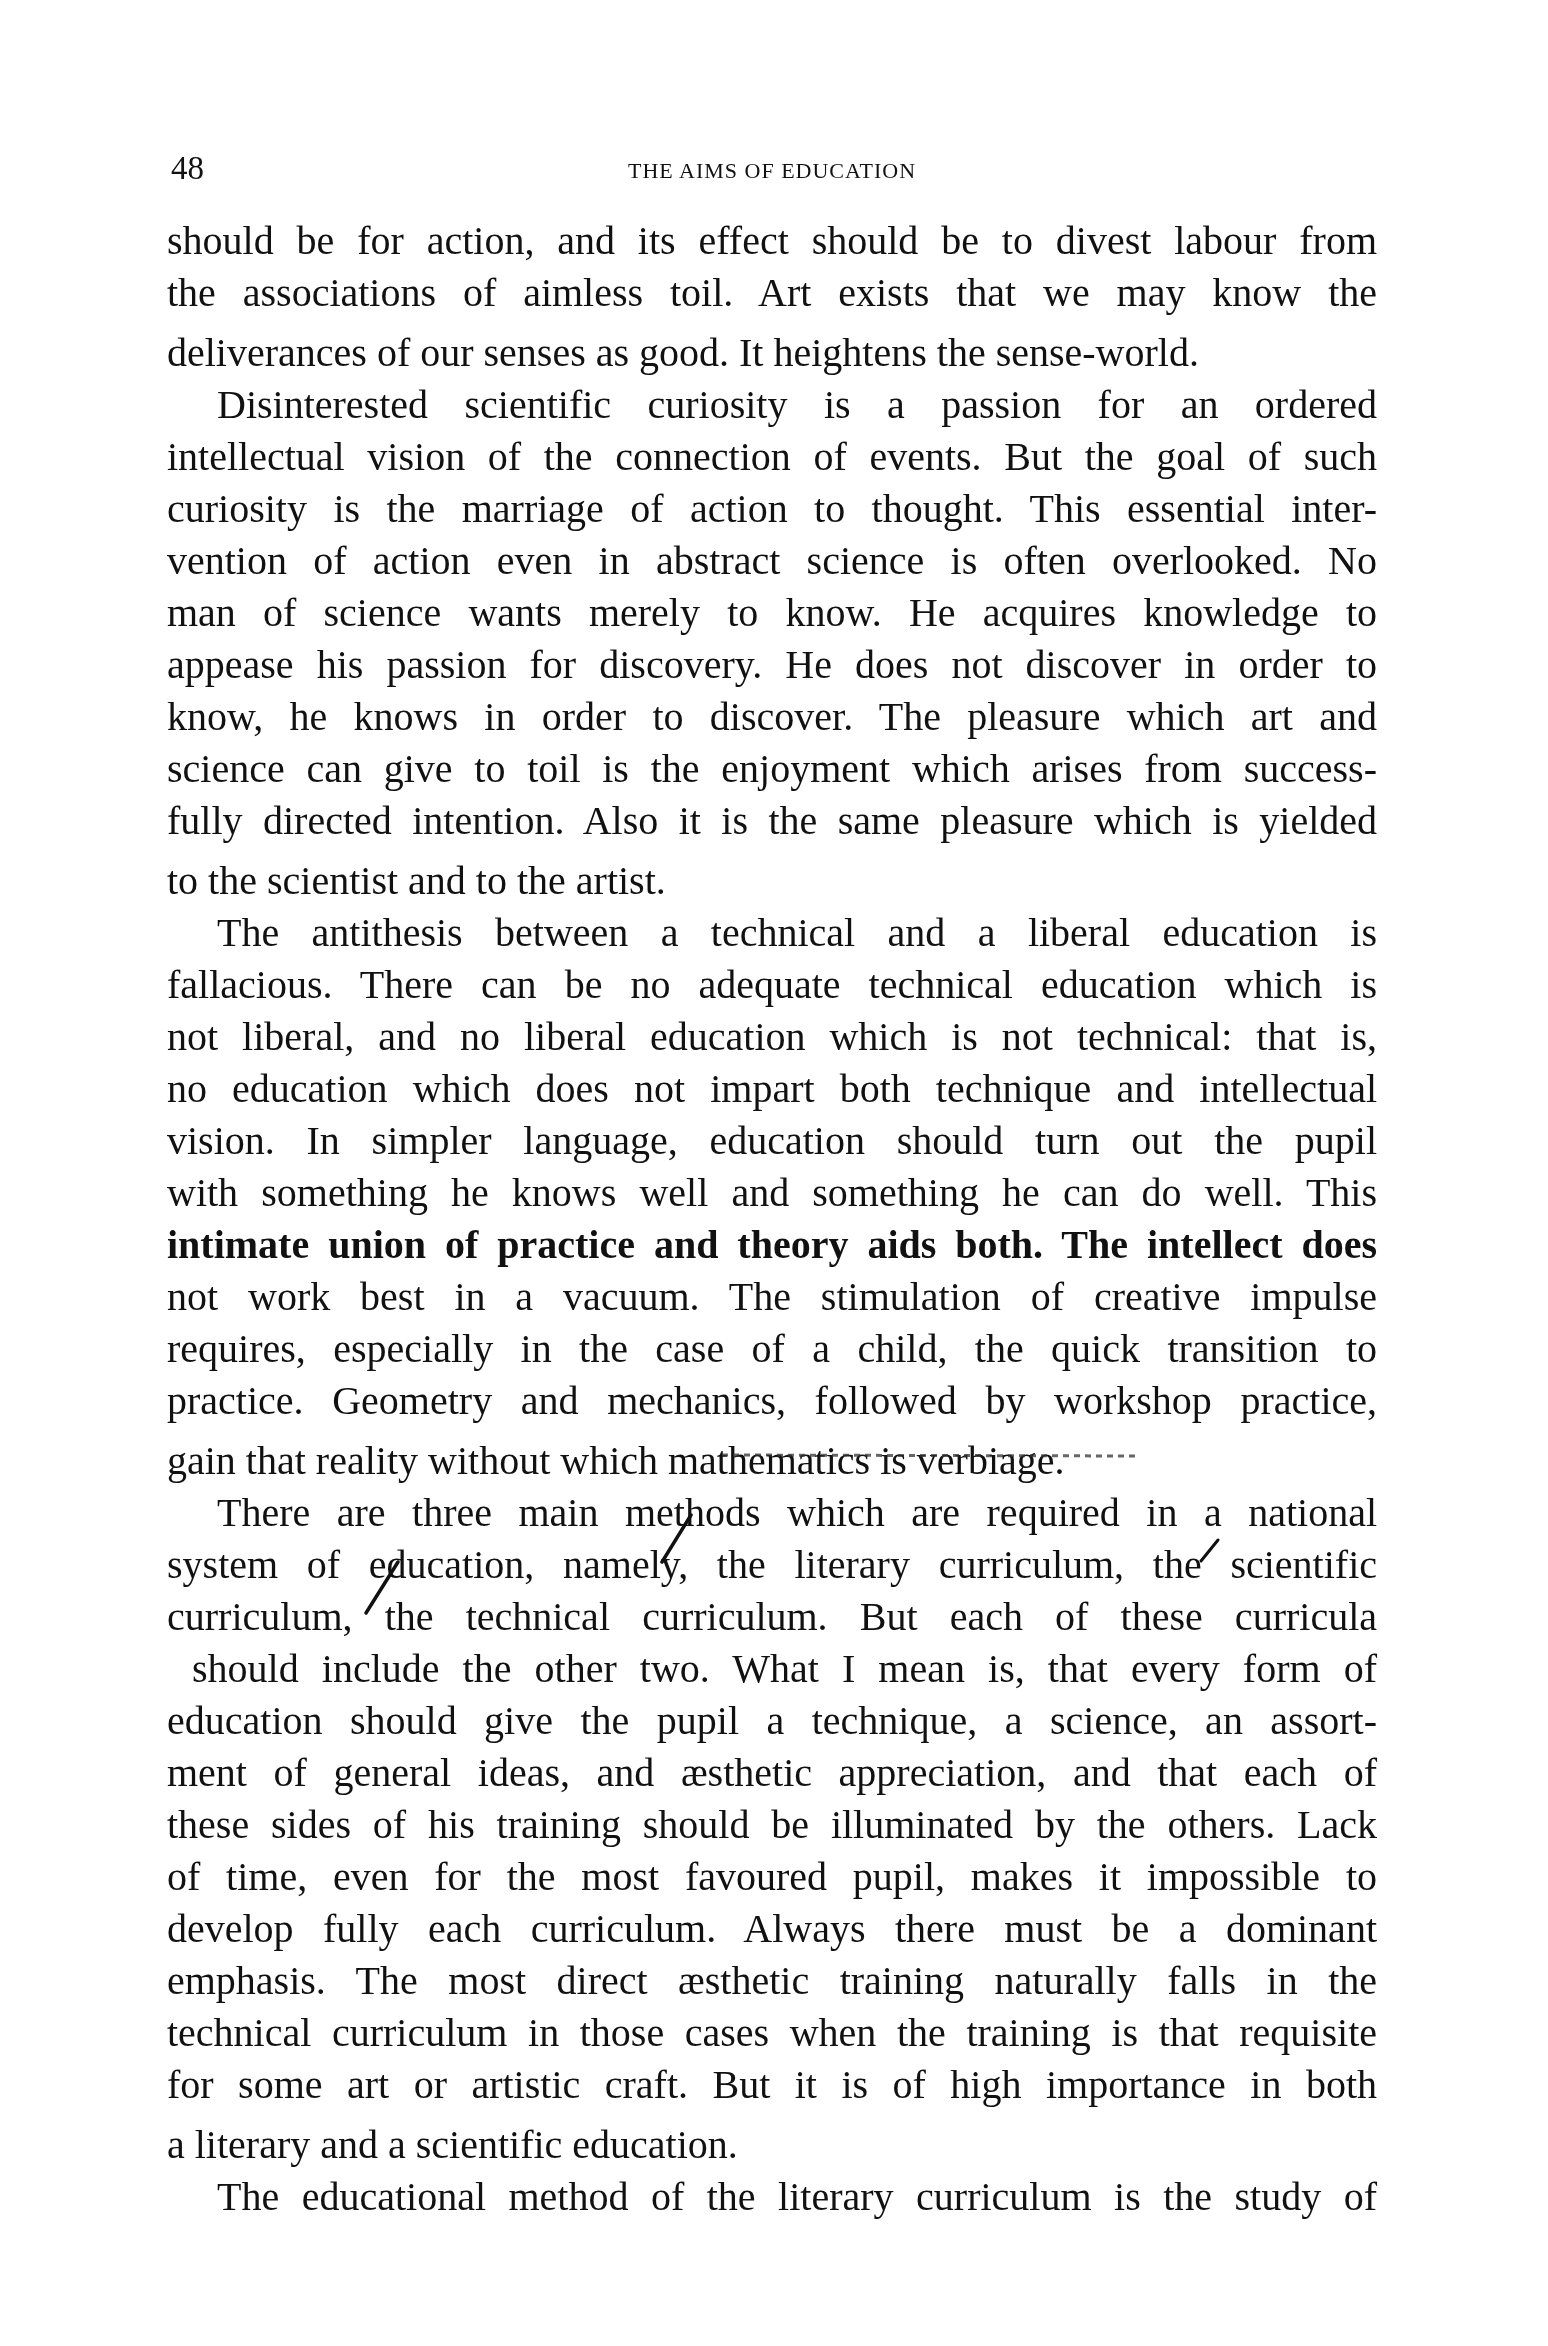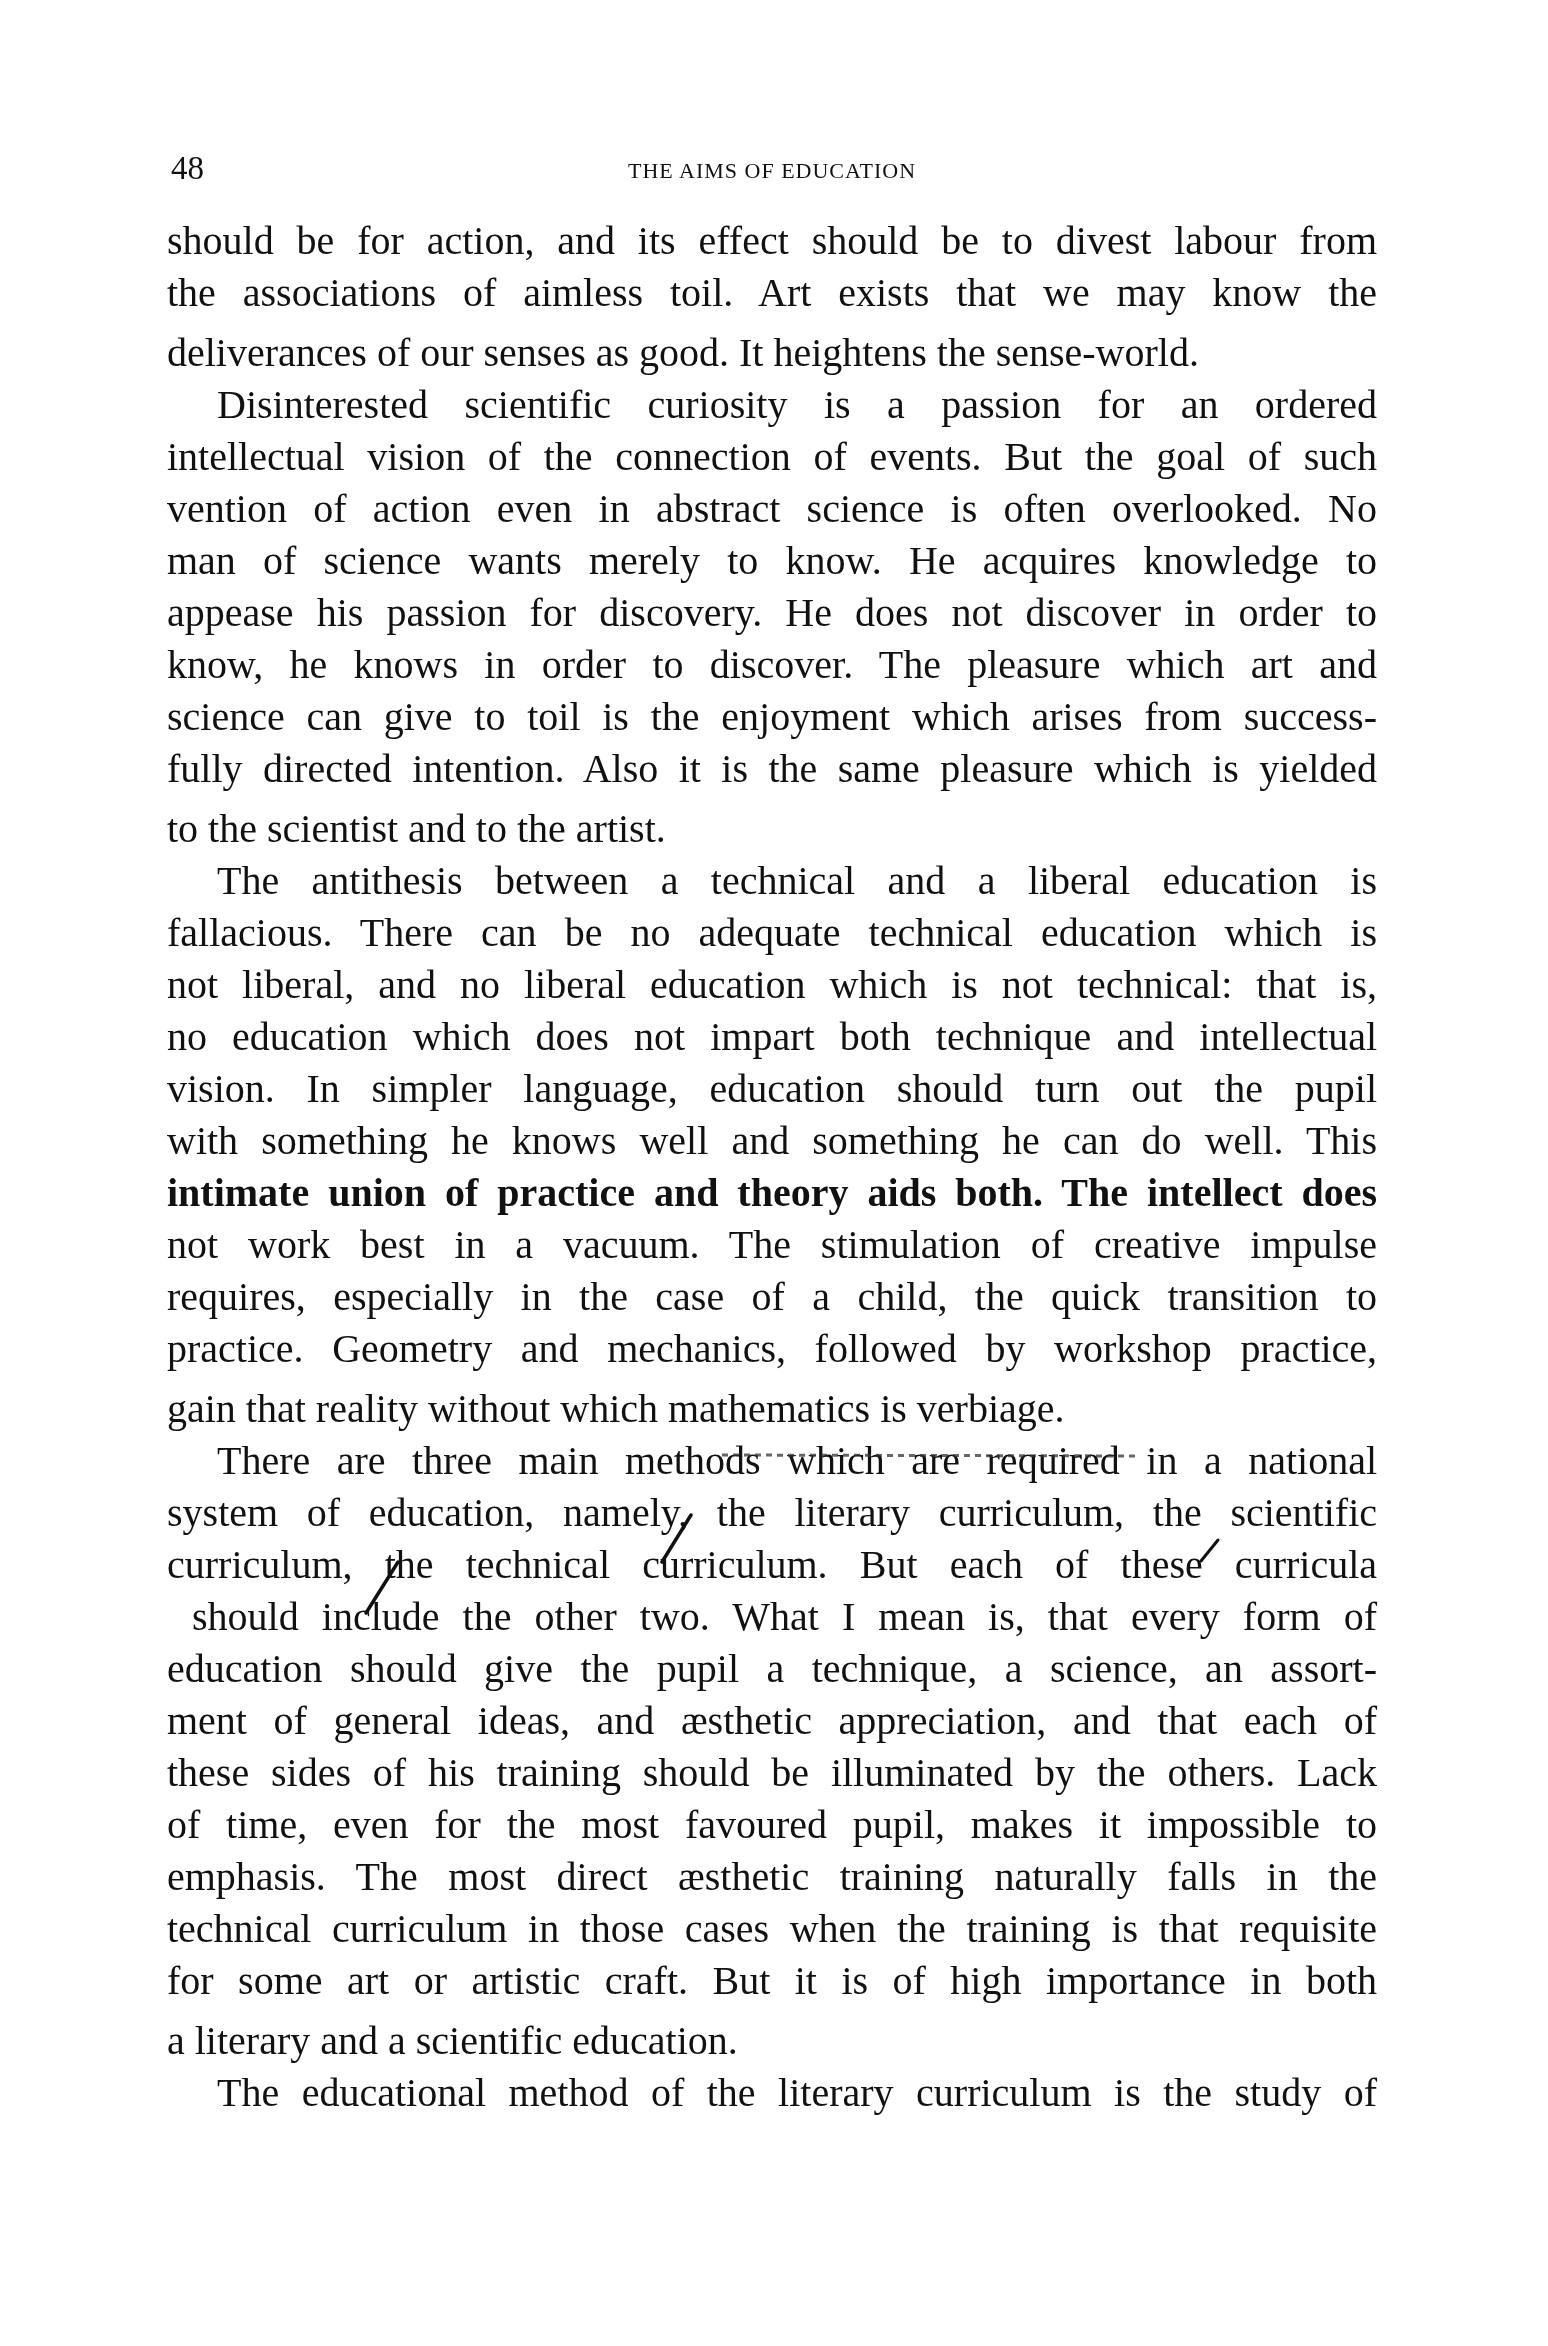--- a/index.html
+++ b/index.html
@@ -89,20 +89,21 @@
 
   <div class="body-text" id="body-text">
       <div>
         <span class="line" style="display: block;">should be for action, and its effect should be to divest labour from</span>
         <span class="line" style="display: block;">the associations of aimless toil. Art exists that we may know the</span>
         <span class="line last" style="display: block;">deliverances of our senses as good. It heightens the sense-world.</span>
       </div>
       <div>
         <span class="line indent" style="display: block;">Disinterested scientific curiosity is a passion for an ordered</span>
         <span class="line" style="display: block;">intellectual vision of the connection of events. But the goal of such</span>
+        <span class="line" style="display: block;">curiosity is the marriage of action to thought. This essential inter-</span>
         <span class="line" style="display: block;">vention of action even in abstract science is often overlooked. No</span>
         <span class="line" style="display: block;">man of science wants merely to know. He acquires knowledge to</span>
         <span class="line" style="display: block;">appease his passion for discovery. He does not discover in order to</span>
         <span class="line" style="display: block;">know, he knows in order to discover. The pleasure which art and</span>
         <span class="line" style="display: block;">science can give to toil is the enjoyment which arises from success-</span>
         <span class="line" style="display: block;">fully directed intention. Also it is the same pleasure which is yielded</span>
         <span class="line last" style="display: block;">to the scientist and to the artist.</span>
       </div>
       <div>
         <span class="line indent" style="display: block;">The antithesis between a technical and a liberal education is</span>
@@ -119,20 +120,21 @@
       </div>
       <div>
         <span class="line indent" style="display: block;">There are three main methods which are required in a national</span>
         <span class="line" style="display: block;">system of education, namely, the literary curriculum, the scientific</span>
         <span class="line" style="display: block;">curriculum, the technical curriculum. But each of these curricula</span>
         <span class="line" style="display: block; margin-left: 25px;">should include the other two. What I mean is, that every form of</span>
         <span class="line" style="display: block;">education should give the pupil a technique, a science, an assort-</span>
         <span class="line" style="display: block;">ment of general ideas, and æsthetic appreciation, and that each of</span>
         <span class="line" style="display: block;">these sides of his training should be illuminated by the others. Lack</span>
         <span class="line" style="display: block;">of time, even for the most favoured pupil, makes it impossible to</span>
+        <span class="line" style="display: block;">develop fully each curriculum. Always there must be a dominant</span>
         <span class="line" style="display: block;">emphasis. The most direct æsthetic training naturally falls in the</span>
         <span class="line" style="display: block;">technical curriculum in those cases when the training is that requisite</span>
         <span class="line" style="display: block;">for some art or artistic craft. But it is of high importance in both</span>
         <span class="line last" style="display: block;">a literary and a scientific education.</span>
       </div>
       <div>
         <span class="line indent" style="display: block;">The educational method of the literary curriculum is the study of</span>
       </div>
     </div>
 

